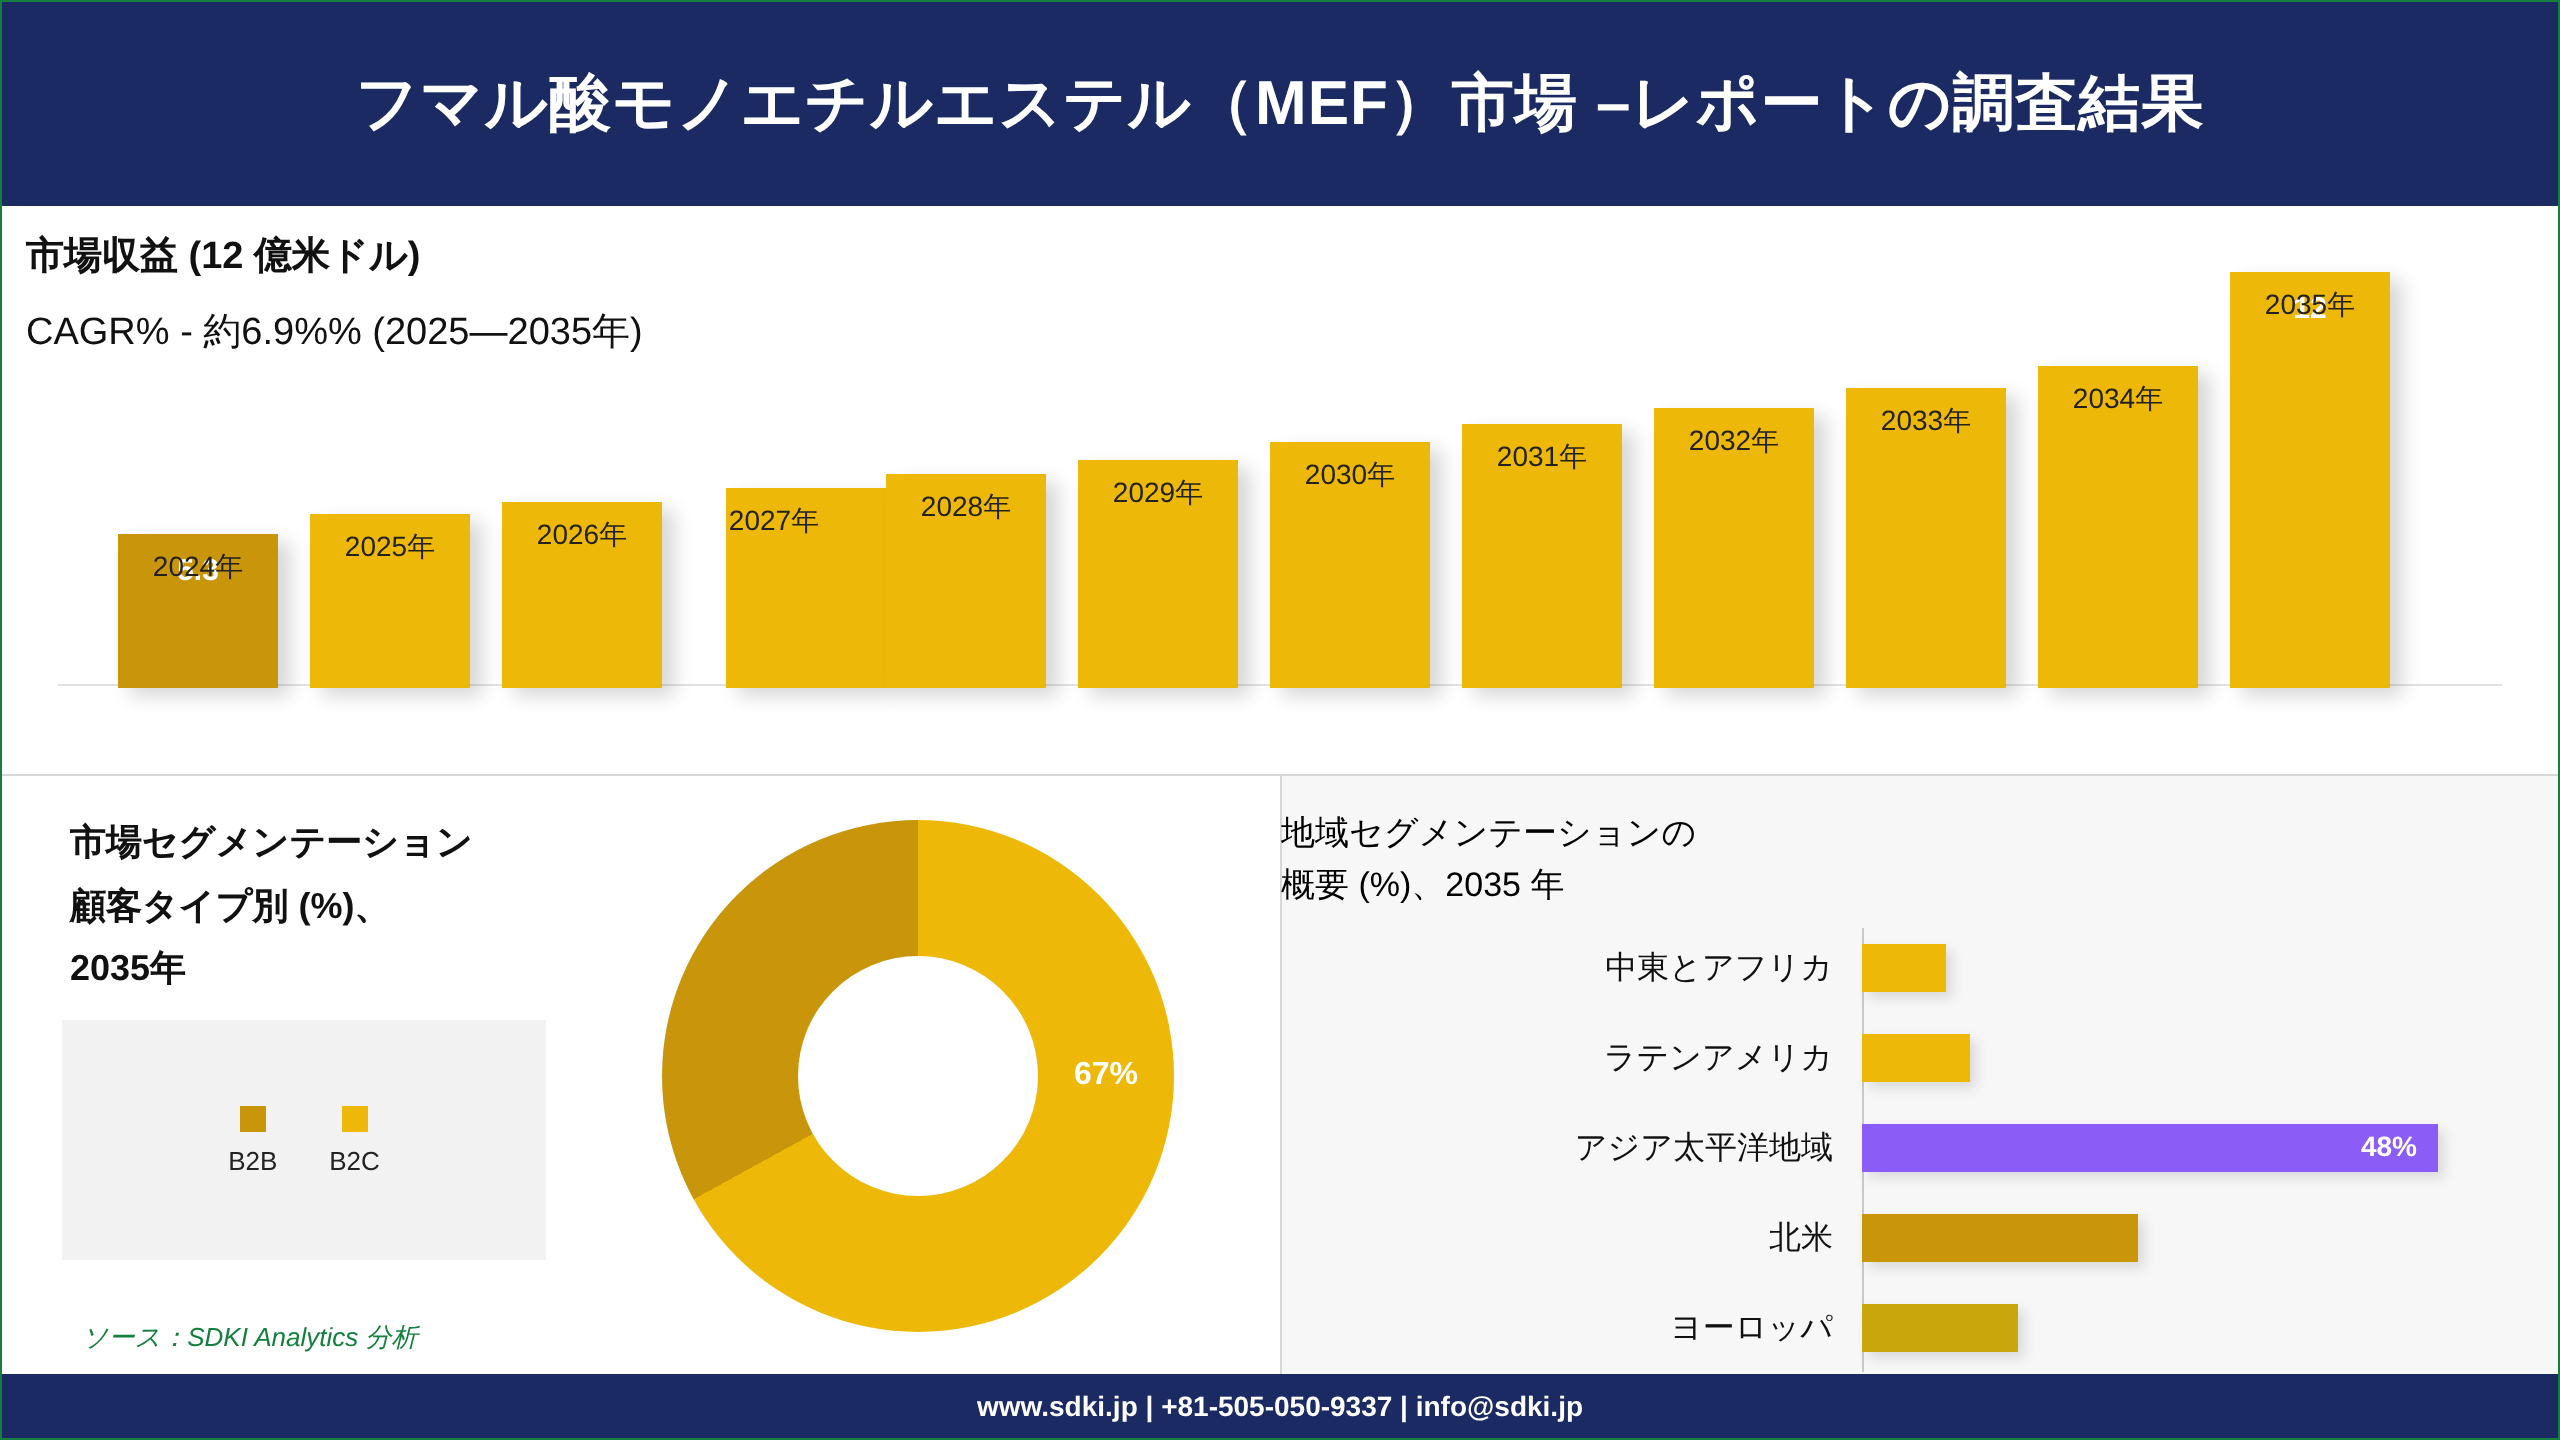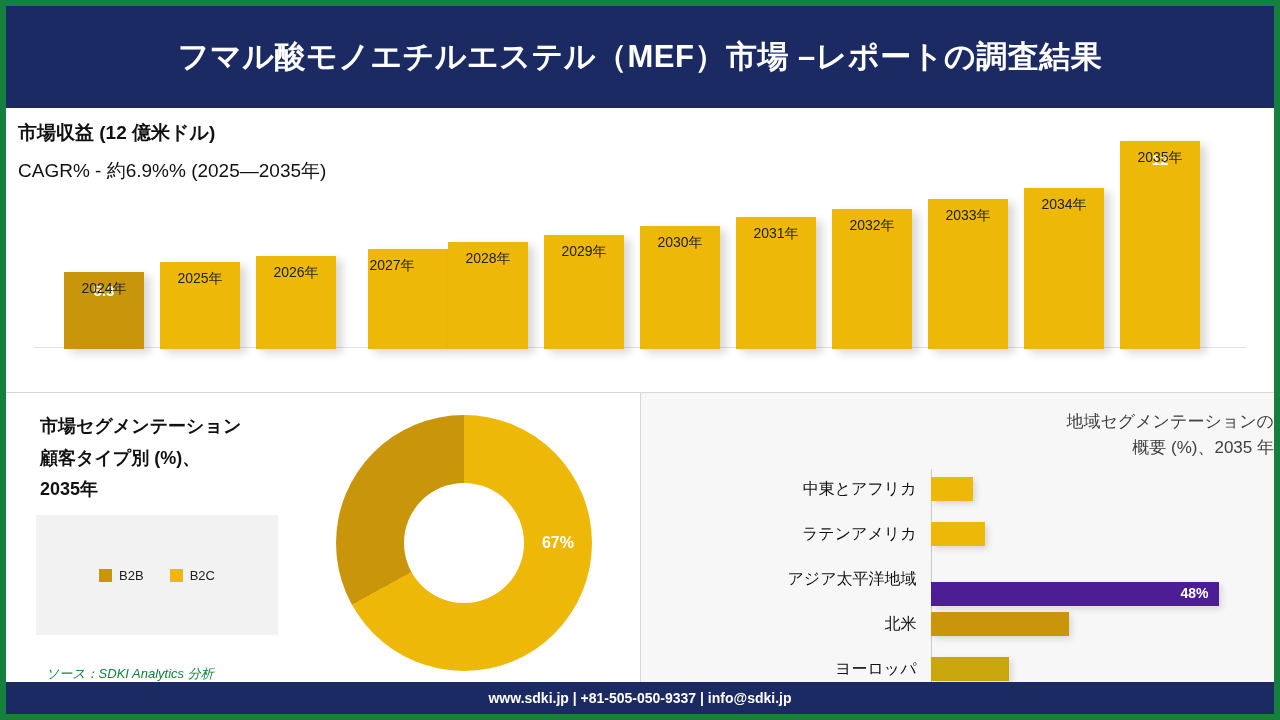--- a/index.html
+++ b/index.html
@@ -12,21 +12,21 @@
     height: 720px;
     font-family: "Liberation Sans", sans-serif;
     color: #222;
     overflow: hidden;
   }
   .page {
     width: 1280px;
     height: 720px;
     position: relative;
     box-sizing: border-box;
-    border: 6px solid #15803d;
+    border: 1px solid #15803d;
     background: #fff;
   }
 
   
   .header {
     height: 102px;
     background: #1b2a63;
     display: flex;
     align-items: center;
     justify-content: center;
@@ -152,20 +152,21 @@
     align-items: center;
     justify-content: center;
     gap: 26px;
   }
   .legend-item {
     display: flex;
     align-items: center;
     gap: 7px;
     font-size: 13px;
     color: #222;
+    flex-direction: column;
   }
   .legend-swatch {
     width: 13px;
     height: 13px;
   }
   .source-note {
     position: absolute;
     left: 40px;
     bottom: 10px;
     font-size: 13px;
@@ -201,23 +202,23 @@
     right: 18px;
     top: 50%;
     transform: translateY(-50%);
     color: #ffffff;
     font-size: 16px;
     font-weight: bold;
   }
 
   .region-title {
     padding-top: 16px;
-    text-align: right;
+    text-align: left;
     font-size: 17px;
-    color: #404040;
+    color: #000000;
     line-height: 1.55;
   }
   .hbars {
     position: absolute;
     left: 0;
     top: 76px;
     width: 639px;
   }
   .hrow {
     display: flex;
@@ -395,21 +396,21 @@
           </div>
           <div class="hrow">
             <div class="hrow-label">ラテンアメリカ</div>
             <div class="hbar-track">
               <div class="hbar" style="width: 54px; background: rgb(237, 184, 8);"></div>
             </div>
           </div>
           <div class="hrow">
             <div class="hrow-label">アジア太平洋地域</div>
             <div class="hbar-track">
-              <div class="hbar" style="width: 288px; background: #4c1d95; margin-top: 15px;">
+              <div class="hbar" style="width: 288px; background: #8b5cf6;">
                 <span class="hbar-value">48%</span>
               </div>
             </div>
           </div>
           <div class="hrow">
             <div class="hrow-label">北米</div>
             <div class="hbar-track">
               <div class="hbar" style="width: 138px; background: rgb(201, 150, 11);"></div>
             </div>
           </div>

